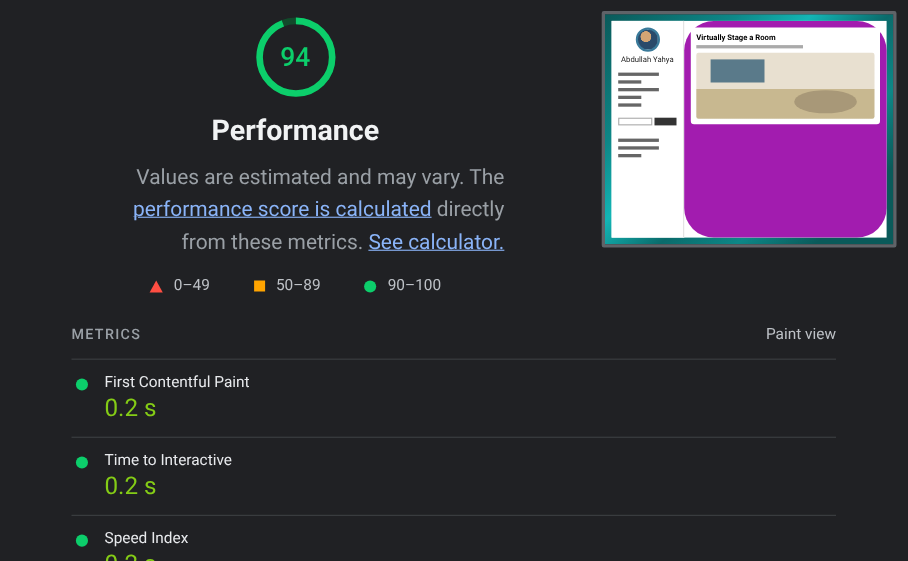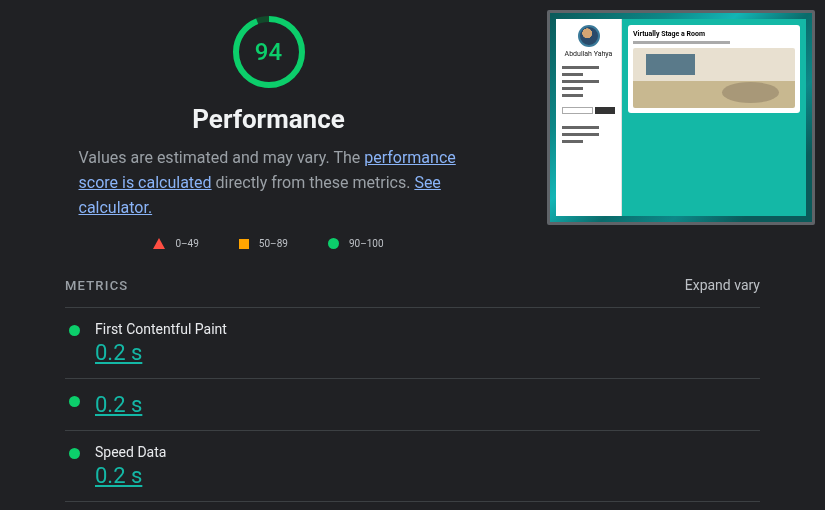--- a/index.html
+++ b/index.html
@@ -46,35 +46,35 @@
     font-weight: 500;
     color: #0cce6b;
   }
   .title {
     font-size: 26px;
     font-weight: 700;
     color: #f1f3f4;
     margin-bottom: 12px;
   }
   .desc {
-    font-size: 16px;
+    font-size: 19px;
     color: #9aa0a6;
-    text-align: left;
+    text-align: right;
     max-width: 380px;
     line-height: 1.55;
   }
   .desc a {
     color: #8ab4f8;
     text-decoration: underline;
   }
   .legend {
     display: flex;
     gap: 40px;
     margin-top: 18px;
-    font-size: 10px;
+    font-size: 14px;
     color: #bdc1c6;
     align-items: center;
   }
   .legend .item { display: flex; align-items: center; gap: 10px; }
   .tri {
     width: 0; height: 0;
     border-left: 6px solid transparent;
     border-right: 6px solid transparent;
     border-bottom: 11px solid #ff4e42;
   }
@@ -109,21 +109,21 @@
     background: radial-gradient(circle at 40% 35%, #d4a574 30%, #2a4a6a 32%);
     border: 2px solid #3a7a9a;
     margin: 0 auto 3px;
   }
   .t-side .nm { text-align: center; font-weight: 400; font-size: 7px; line-height: 1.2; margin-bottom: 8px; color:#222;}
   .t-side .ln { height: 3px; background: #666; margin: 4px 0; width: 70%; }
   .t-side .ln.s { width: 40%; }
   .t-side .sb { display:flex; gap:2px; margin-top:10px;}
   .t-side .sb .f { flex:1; height:7px; border:1px solid #aaa;}
   .t-side .sb .b { width:20px; height:7px; background:#333;}
-  .t-main { flex: 1; padding: 6px; background:#14b8a6; }
+  .t-main { flex: 1; padding: 6px; background:#a21caf;border-radius:27px; }
   .t-card {
     background: #fff;
     border-radius: 3px;
     padding: 5px;
     margin-bottom: 6px;
   }
   .t-card .h { font-weight: 700; font-size: 7px; margin-bottom: 3px; color:#000;}
   .t-card .meta { height: 3px; background:#aaa; width:60%; margin-bottom:4px;}
   .t-card .room {
     height: 60px;
@@ -186,23 +186,22 @@
     margin-top: 4px;
     flex-shrink: 0;
   }
   .metric .txt .name {
     font-size: 14px;
     color: #e8eaed;
     margin-bottom: 3px;
   }
   .metric .txt .val {
     font-size: 22px;
-    color: #14b8a6;
+    color: #84cc16;
     font-weight: 400;
-    text-decoration: underline;
   }
 </style>
 </head>
 <body>
 
 <div class="top">
   <div class="score-col">
     <div class="gauge">
       <svg width="76" height="76">
         <circle class="bg" cx="38" cy="38" r="33"></circle>
@@ -256,40 +255,41 @@
           <div class="room"></div>
         </div>
       </div>
     </div>
   </div>
 </div>
 
 <div class="metrics-section">
   <div class="metrics-head">
     <div class="lbl">METRICS</div>
-    <div class="exp">Expand vary</div>
+    <div class="exp">Paint view</div>
   </div>
   <div class="metrics-grid" id="metrics-grid">
       <div class="metric">
         <div class="dot"></div>
         <div class="txt">
           <div class="name">First Contentful Paint</div>
           <div class="val">0.2 s</div>
         </div>
       </div>
       <div class="metric">
         <div class="dot"></div>
         <div class="txt">
+          <div class="name">Time to Interactive</div>
           <div class="val">0.2 s</div>
         </div>
       </div>
       <div class="metric">
         <div class="dot"></div>
         <div class="txt">
-          <div class="name">Speed Data</div>
+          <div class="name">Speed Index</div>
           <div class="val">0.2 s</div>
         </div>
       </div>
       <div class="metric">
         <div class="dot"></div>
         <div class="txt">
           <div class="val">0 ms</div>
         </div>
       </div>
     </div>

